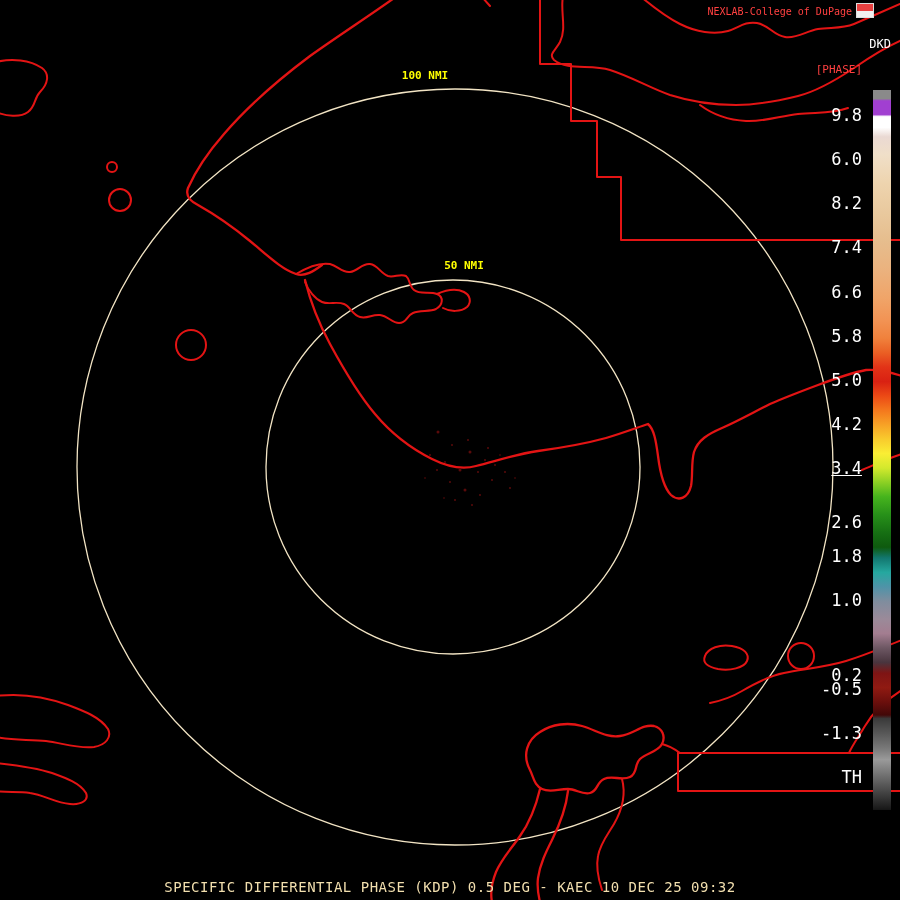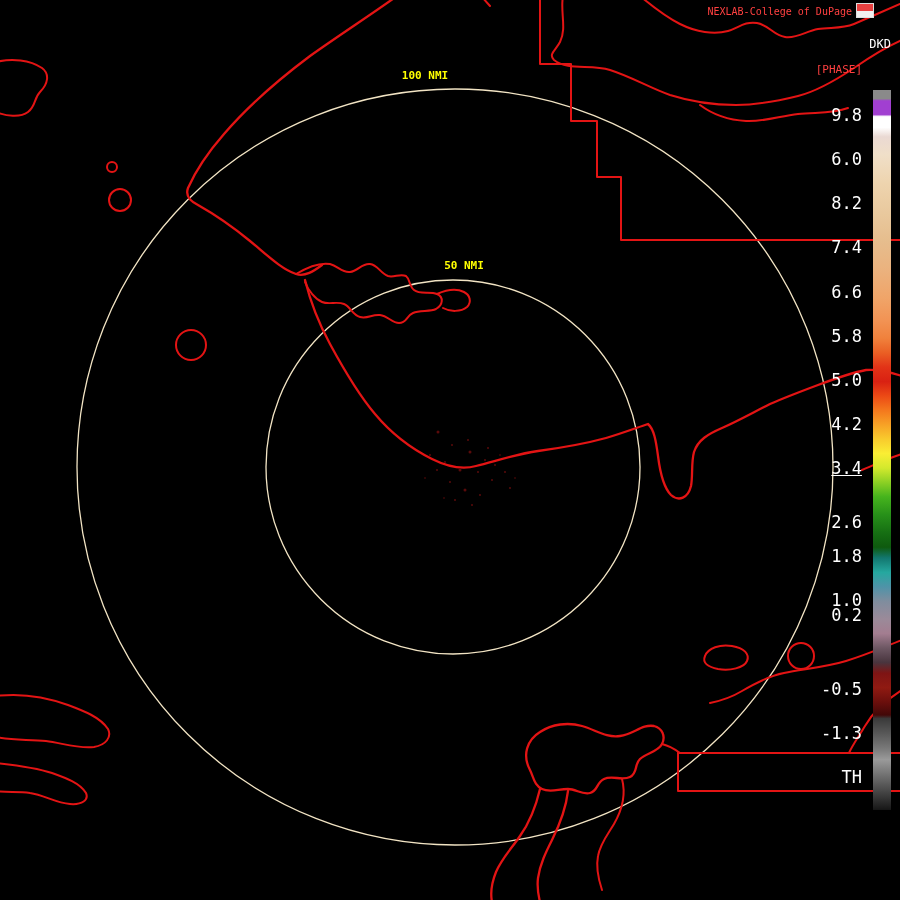--- a/index.html
+++ b/index.html
@@ -140,22 +140,23 @@
       <div class="tick" style="top: 195.26px;">8.2</div>
       <div class="tick" style="top: 239.39px;">7.4</div>
       <div class="tick" style="top: 283.52px;">6.6</div>
       <div class="tick" style="top: 327.65px;">5.8</div>
       <div class="tick" style="top: 371.78px;">5.0</div>
       <div class="tick" style="top: 415.91px;">4.2</div>
       <div class="tick" style="top: 460.04px; text-decoration: underline;">3.4</div>
       <div class="tick" style="top: 486px; margin-top: 28px;">2.6</div>
       <div class="tick" style="top: 548.3px;">1.8</div>
       <div class="tick" style="top: 592.43px;">1.0</div>
-      <div class="tick" style="top: 607px;">0.2</div>
+      <div class="tick" style="top: 667px;">0.2</div>
       <div class="tick" style="top: 680.69px;">-0.5</div>
       <div class="tick" style="top: 724.82px;">-1.3</div>
       <div class="tick" style="top: 768.95px;">TH</div>
     </div>
 
   <div class="ring-label outer">100 NMI</div>
   <div class="ring-label inner">50 NMI</div>
 
+  <div class="caption">SPECIFIC DIFFERENTIAL PHASE (KDP) 0.5 DEG - KAEC 10 DEC 25 09:32</div>
 </div>
 
 </body></html>

